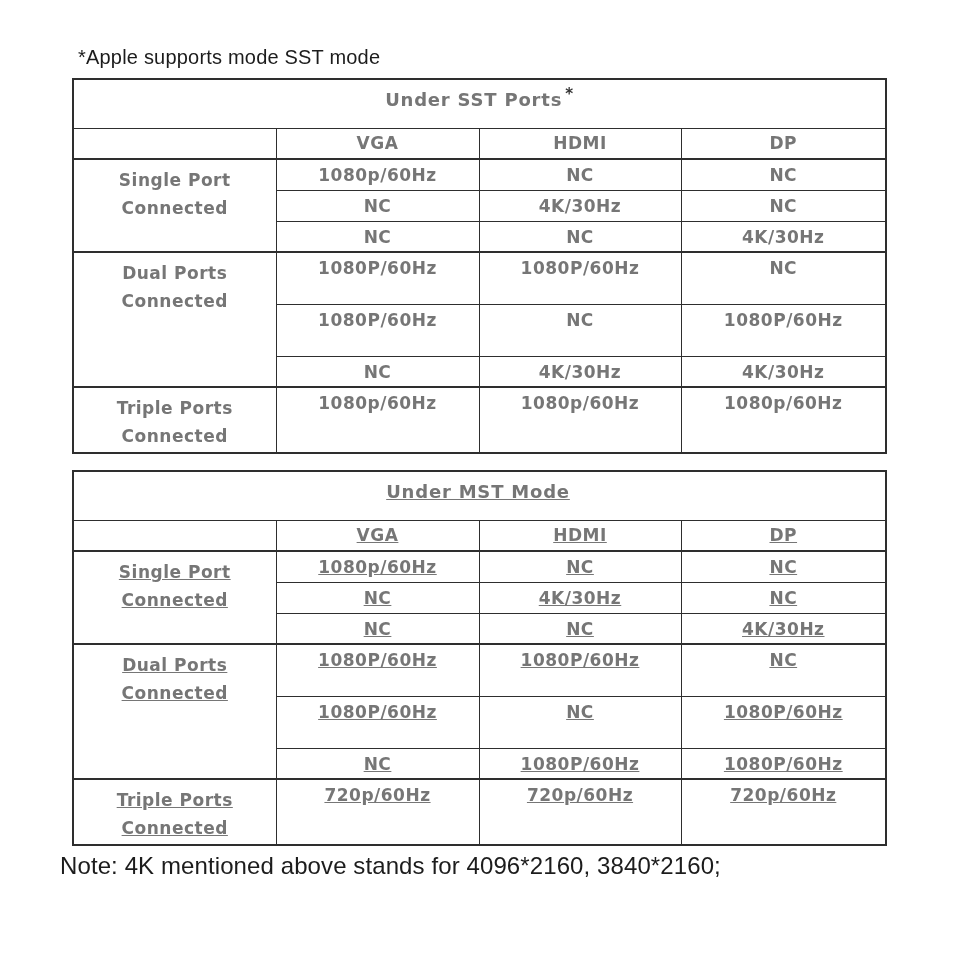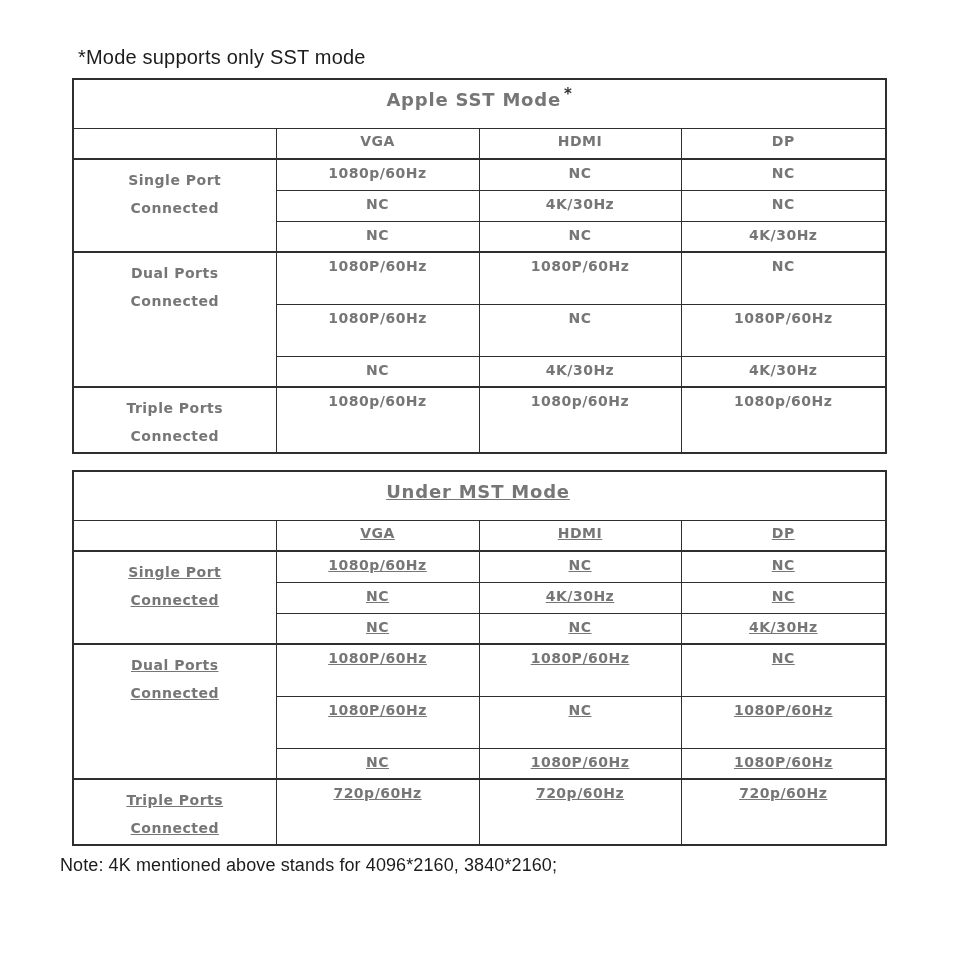--- a/index.html
+++ b/index.html
@@ -35,21 +35,21 @@
   .spec-table.mst { top: 470px; text-decoration: underline; }
   .spec-table col.c0 { width: 203px; }
   .spec-table col.c1 { width: 203px; }
   .spec-table col.c2 { width: 202px; }
   .spec-table col.c3 { width: 205px; }
   .spec-table td {
     border: 1.5px solid #2e2e2e;
     text-align: center;
     vertical-align: top;
     padding: 5px 2px 2px 2px;
-    font-size: 14px;
+    font-size: 17px;
     letter-spacing: 0.5px;
   }
   .spec-table td.title-cell {
     height: 49px;
     font-size: 18px;
     letter-spacing: 0.8px;
     padding-top: 9px;
   }
   .title-cell sup {
     color: #333333;
@@ -64,44 +64,44 @@
   .spec-table tr.r-mid td { height: 31px; }
   .spec-table tr.r-tall td { height: 52px; }
   .spec-table tr.r-last td { height: 58px; }
   .spec-table tr.g-start td { border-top: 2.5px solid #2e2e2e; }
   .spec-table td.group-label { line-height: 28px; padding-top: 6px; }
   .group-label span { display: block; }
   .bottom-note {
     position: absolute;
     left: 60px;
     top: 851px;
-    font-size: 18px;
+    font-size: 24px;
     color: #1c1c1c;
     line-height: 29px;
     letter-spacing: 0.1px;
   }
   .bottom-note .line2 { padding-left: 52px; }
 </style>
 </head>
 <body>
 
 <div class="page">
 
-  <div class="top-note">*Mode supports only SST mode</div>
+  <div class="top-note">*Apple supports mode SST mode</div>
 
   <table class="spec-table sst">
     <colgroup>
         <col class="c0">
         <col class="c1">
         <col class="c2">
         <col class="c3">
       </colgroup>
     <tbody>
       <tr>
-        <td class="title-cell" colspan="4"><span>Apple SST Mode</span><sup>*</sup></td>
+        <td class="title-cell" colspan="4"><span>Under SST Ports</span><sup>*</sup></td>
       </tr>
       <tr class="hdr">
         <td></td>
         <td>VGA</td>
         <td>HDMI</td>
         <td>DP</td>
       </tr>
       <tr class="r-short g-start">
         <td class="group-label" rowspan="3">
           <span>Single Port</span>

